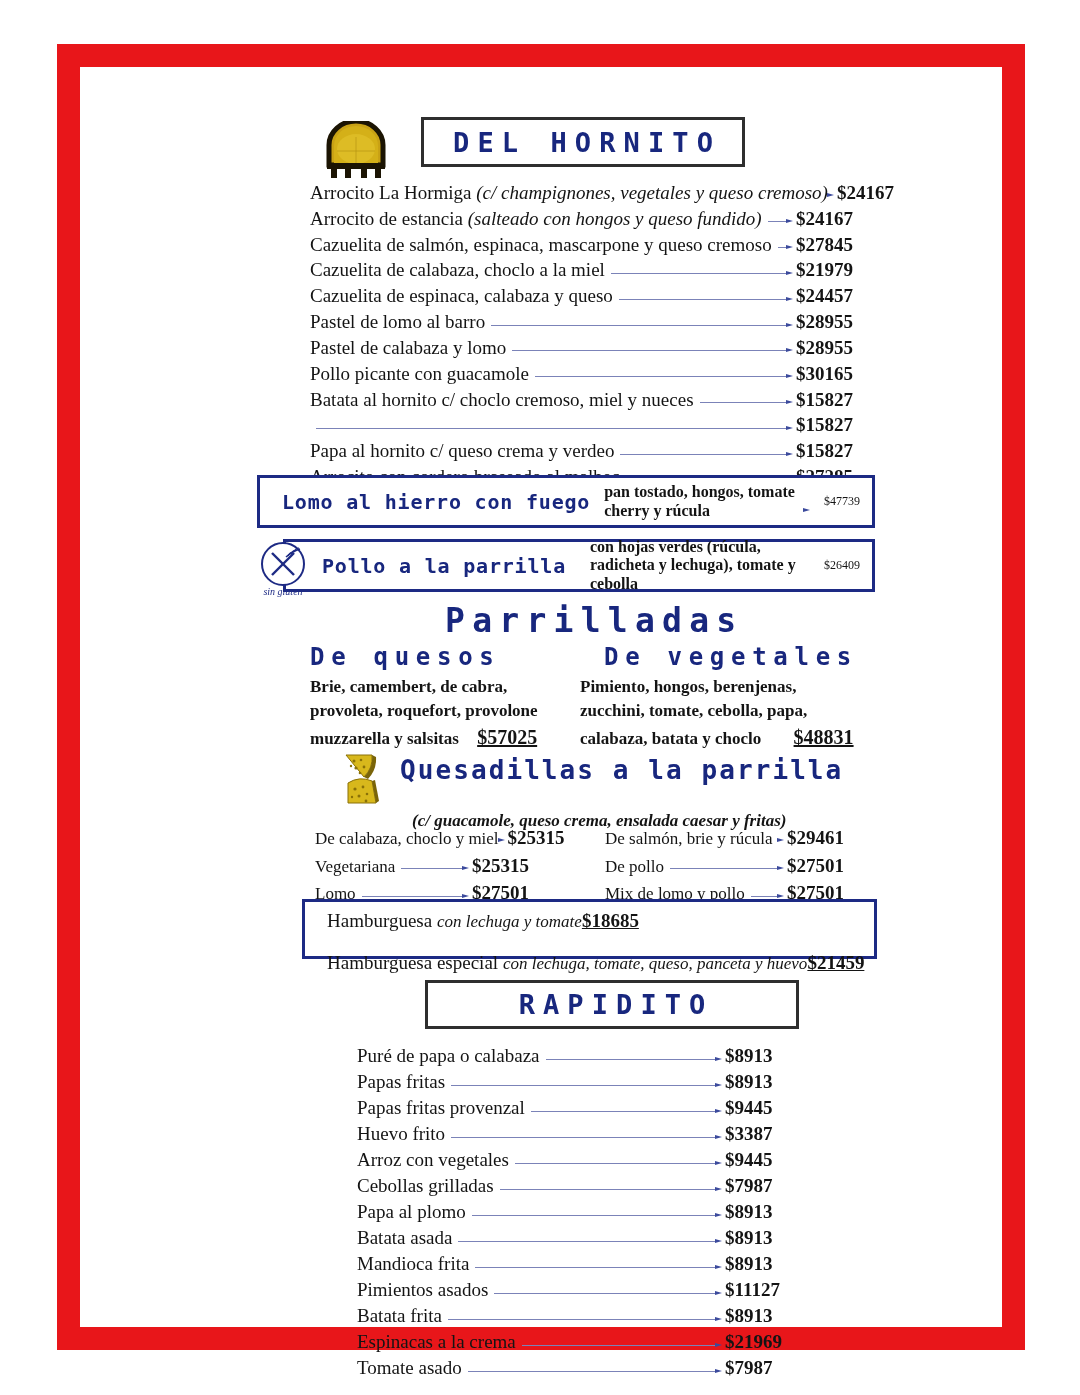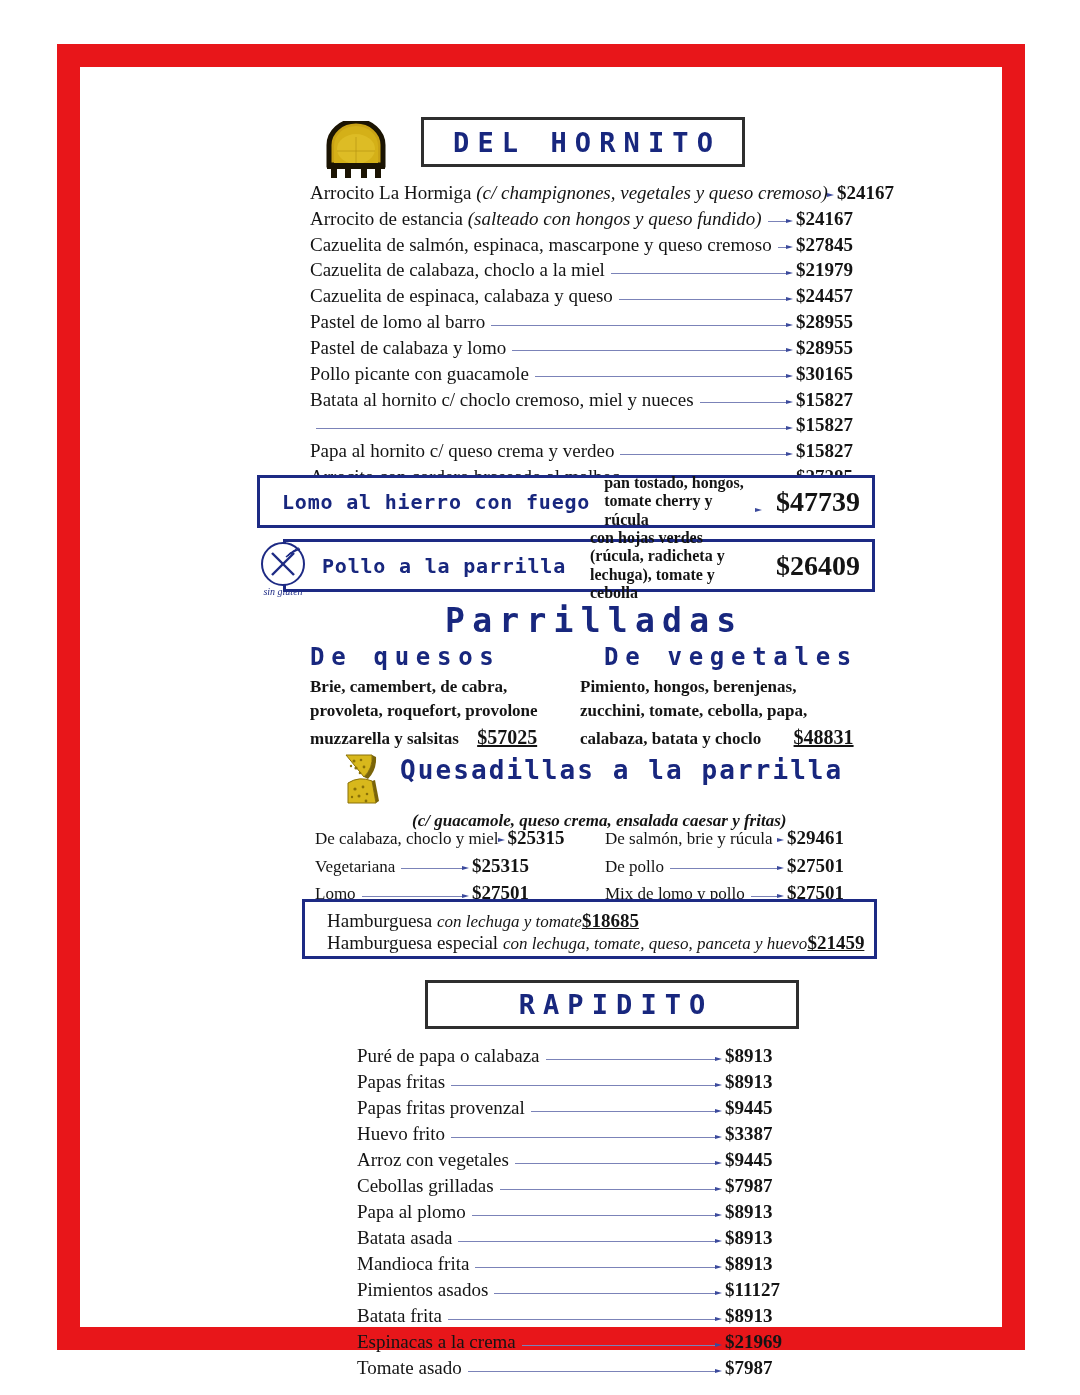--- a/index.html
+++ b/index.html
@@ -161,22 +161,22 @@
     content: "";
     position: absolute;
     right: 0; top: -2px;
     width: 0; height: 0;
     border-left: 7px solid #3b4a9c;
     border-top: 2.5px solid transparent;
     border-bottom: 2.5px solid transparent;
   }
   .feature-price {
     font-family: "Liberation Serif", serif;
-    font-weight: bold;
-    font-size: 28px;
+    font-weight: normal;
+    font-size: 12px;
     color: #141414;
     white-space: nowrap;
     margin-left: 10px;
   }
 
   
   .big-script {
     position: absolute;
     font-family: "DejaVu Sans Mono", "Liberation Mono", monospace;
     color: #18277e;
@@ -435,21 +435,21 @@
         <span class="price" style="font-size:19px; width:68px;">$27501</span>
       </div>
     </div>
 
     <div class="blue-box" style="left:222px; top:832px; width:575px; height:60px; padding:8px 14px 0 22px;">
       <div class="hb-row">
         <span class="hb-name"><span>Hamburguesa </span><span class="desc">con lechuga y tomate</span></span>
         <span class="leader"></span>
         <span class="hb-price" style="width:72px;">$18685</span>
       </div>
-      <div class="hb-row" style="margin-top:0;">
+      <div class="hb-row" style="margin-top:20px;">
         <span class="hb-name"><span>Hamburguesa especial </span><span class="desc">con lechuga, tomate, queso, panceta y huevo</span></span>
         <span class="leader"></span>
         <span class="hb-price" style="width:72px;">$21459</span>
       </div>
     </div>
 
     <div class="section-head" style="left:345px; top:913px; width:374px; height:49px;">
       <span class="title" style="font-size:27px;">RAPIDITO</span>
     </div>
 

